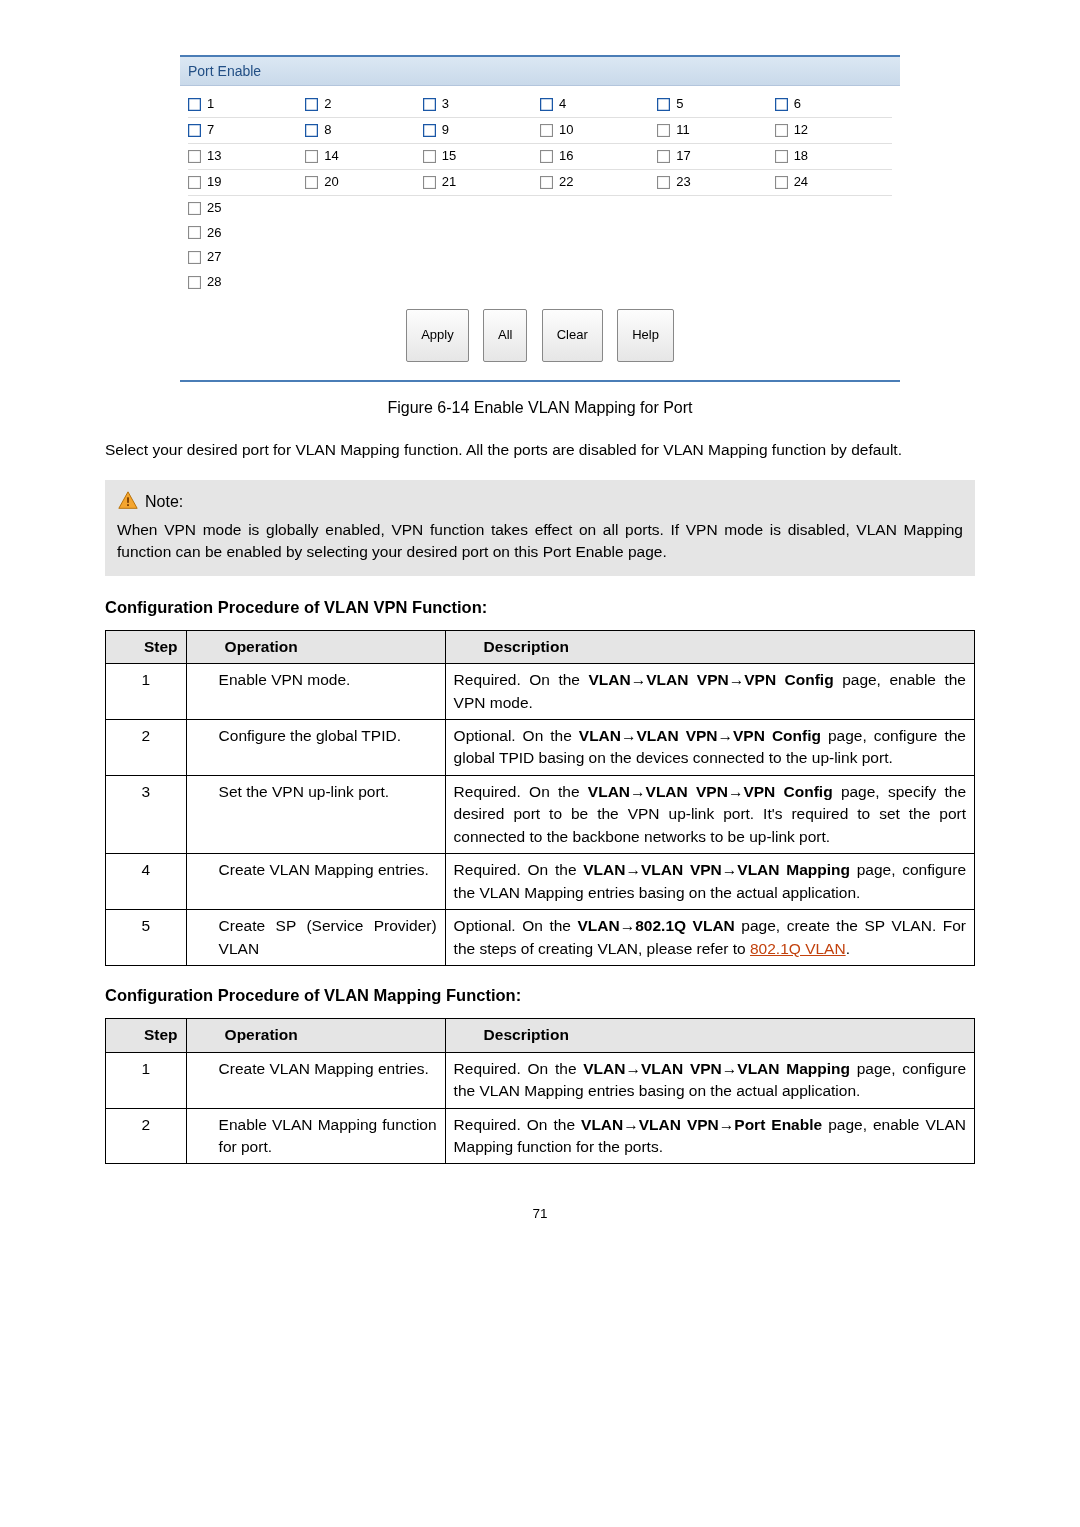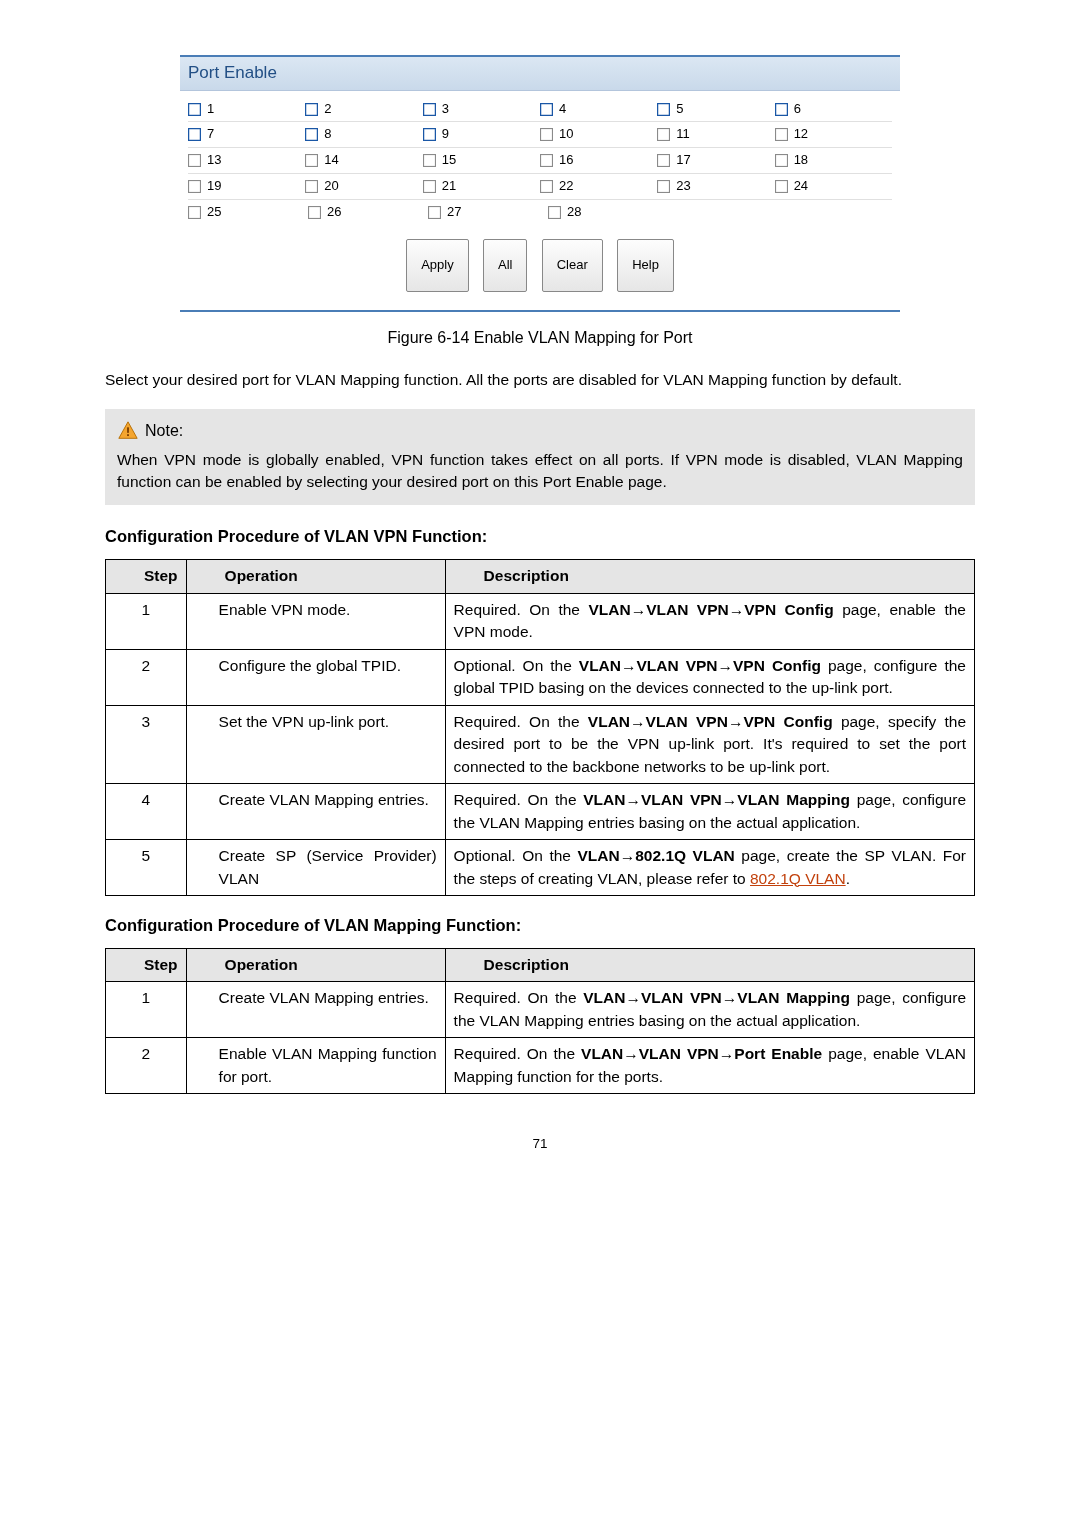--- a/index.html
+++ b/index.html
@@ -14,32 +14,32 @@
   .panel {
     border-top: 2px solid #4a7db6;
     border-bottom: 2px solid #4a7db6;
     background: #fff;
     width: 720px;
     margin: 0 auto 12px auto;
   }
   .panel-header {
     background: linear-gradient(#dbe7f3, #c9d9ea);
     color: #224f85;
-    font-size: 17px;
+    font-size: 14px;
     padding: 4px 8px;
     border-bottom: 1px solid #b3c5dc;
   }
   .port-grid {
     padding: 6px 8px 0 8px;
   }
   .port-row {
     display: flex;
     border-bottom: 1px solid #e0e0e0;
   }
-  .port-row:last-child { border-bottom: none; }
+  .port-row:last-child { border-bottom: none; flex-direction: column; }
   .port-cell {
     width: 120px;
     display: flex;
     align-items: center;
     font-size: 13px;
     color: #000;
     padding: 3px 0;
   }
   .port-cell .sq {
     width: 13px;

